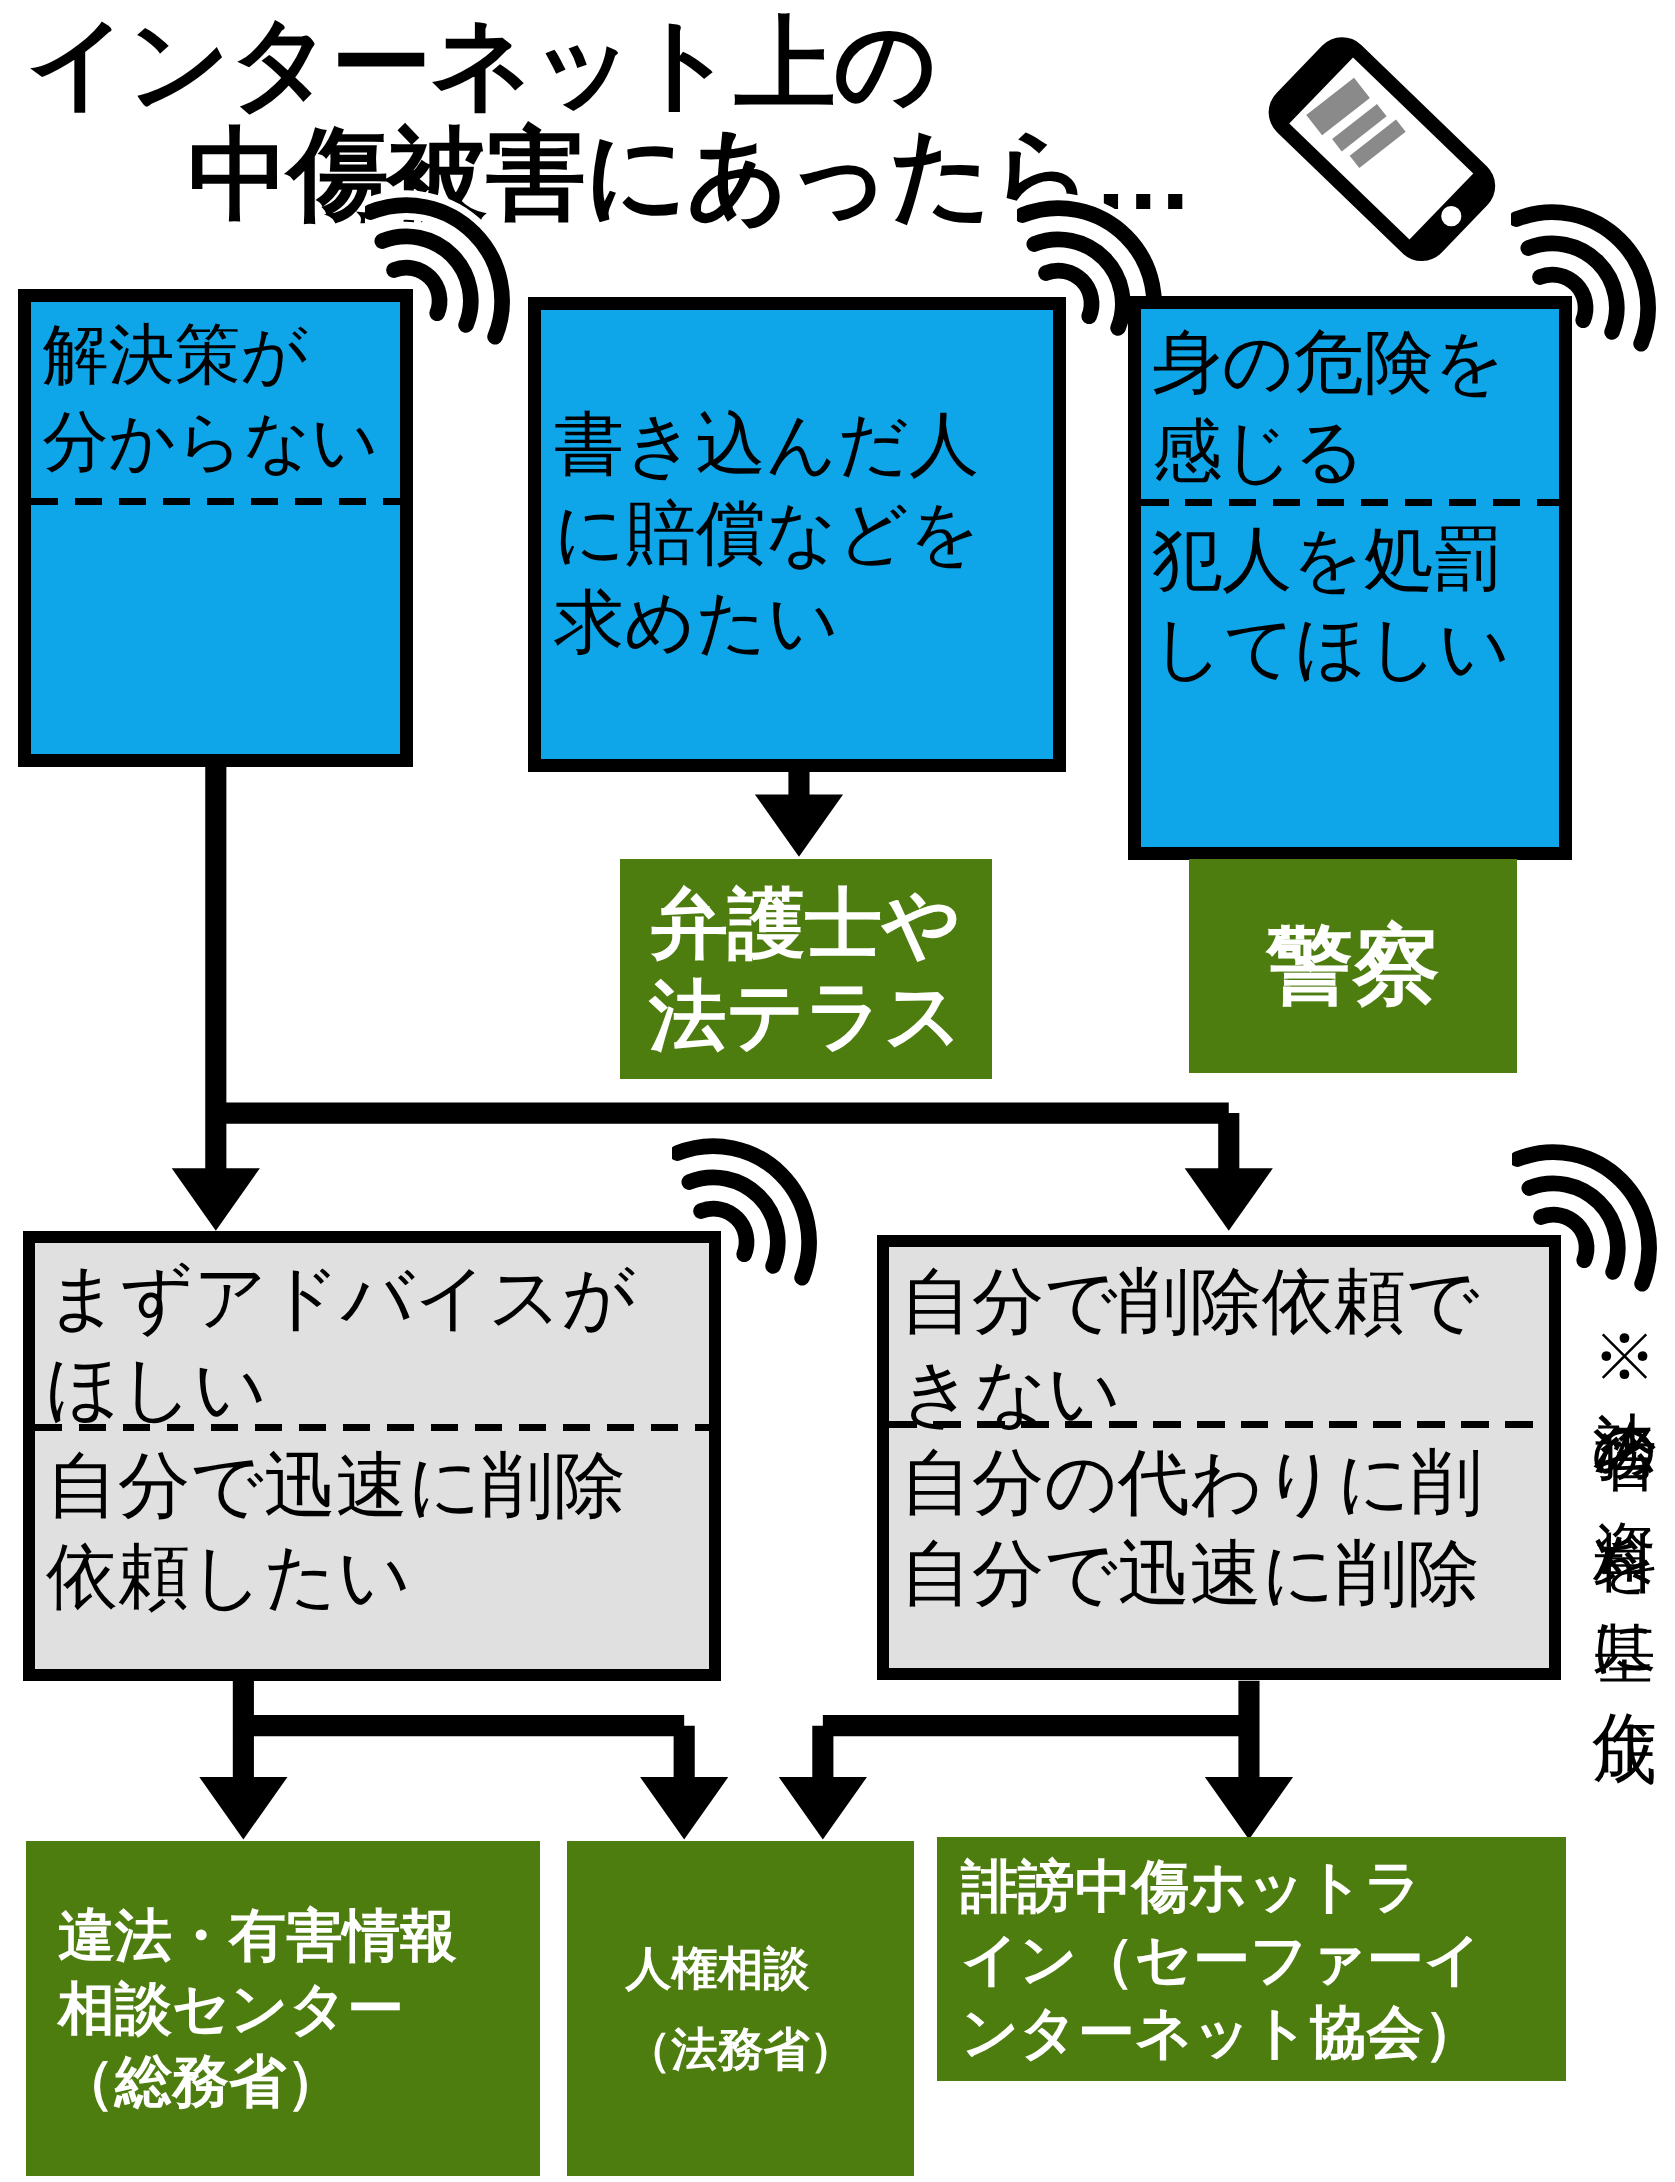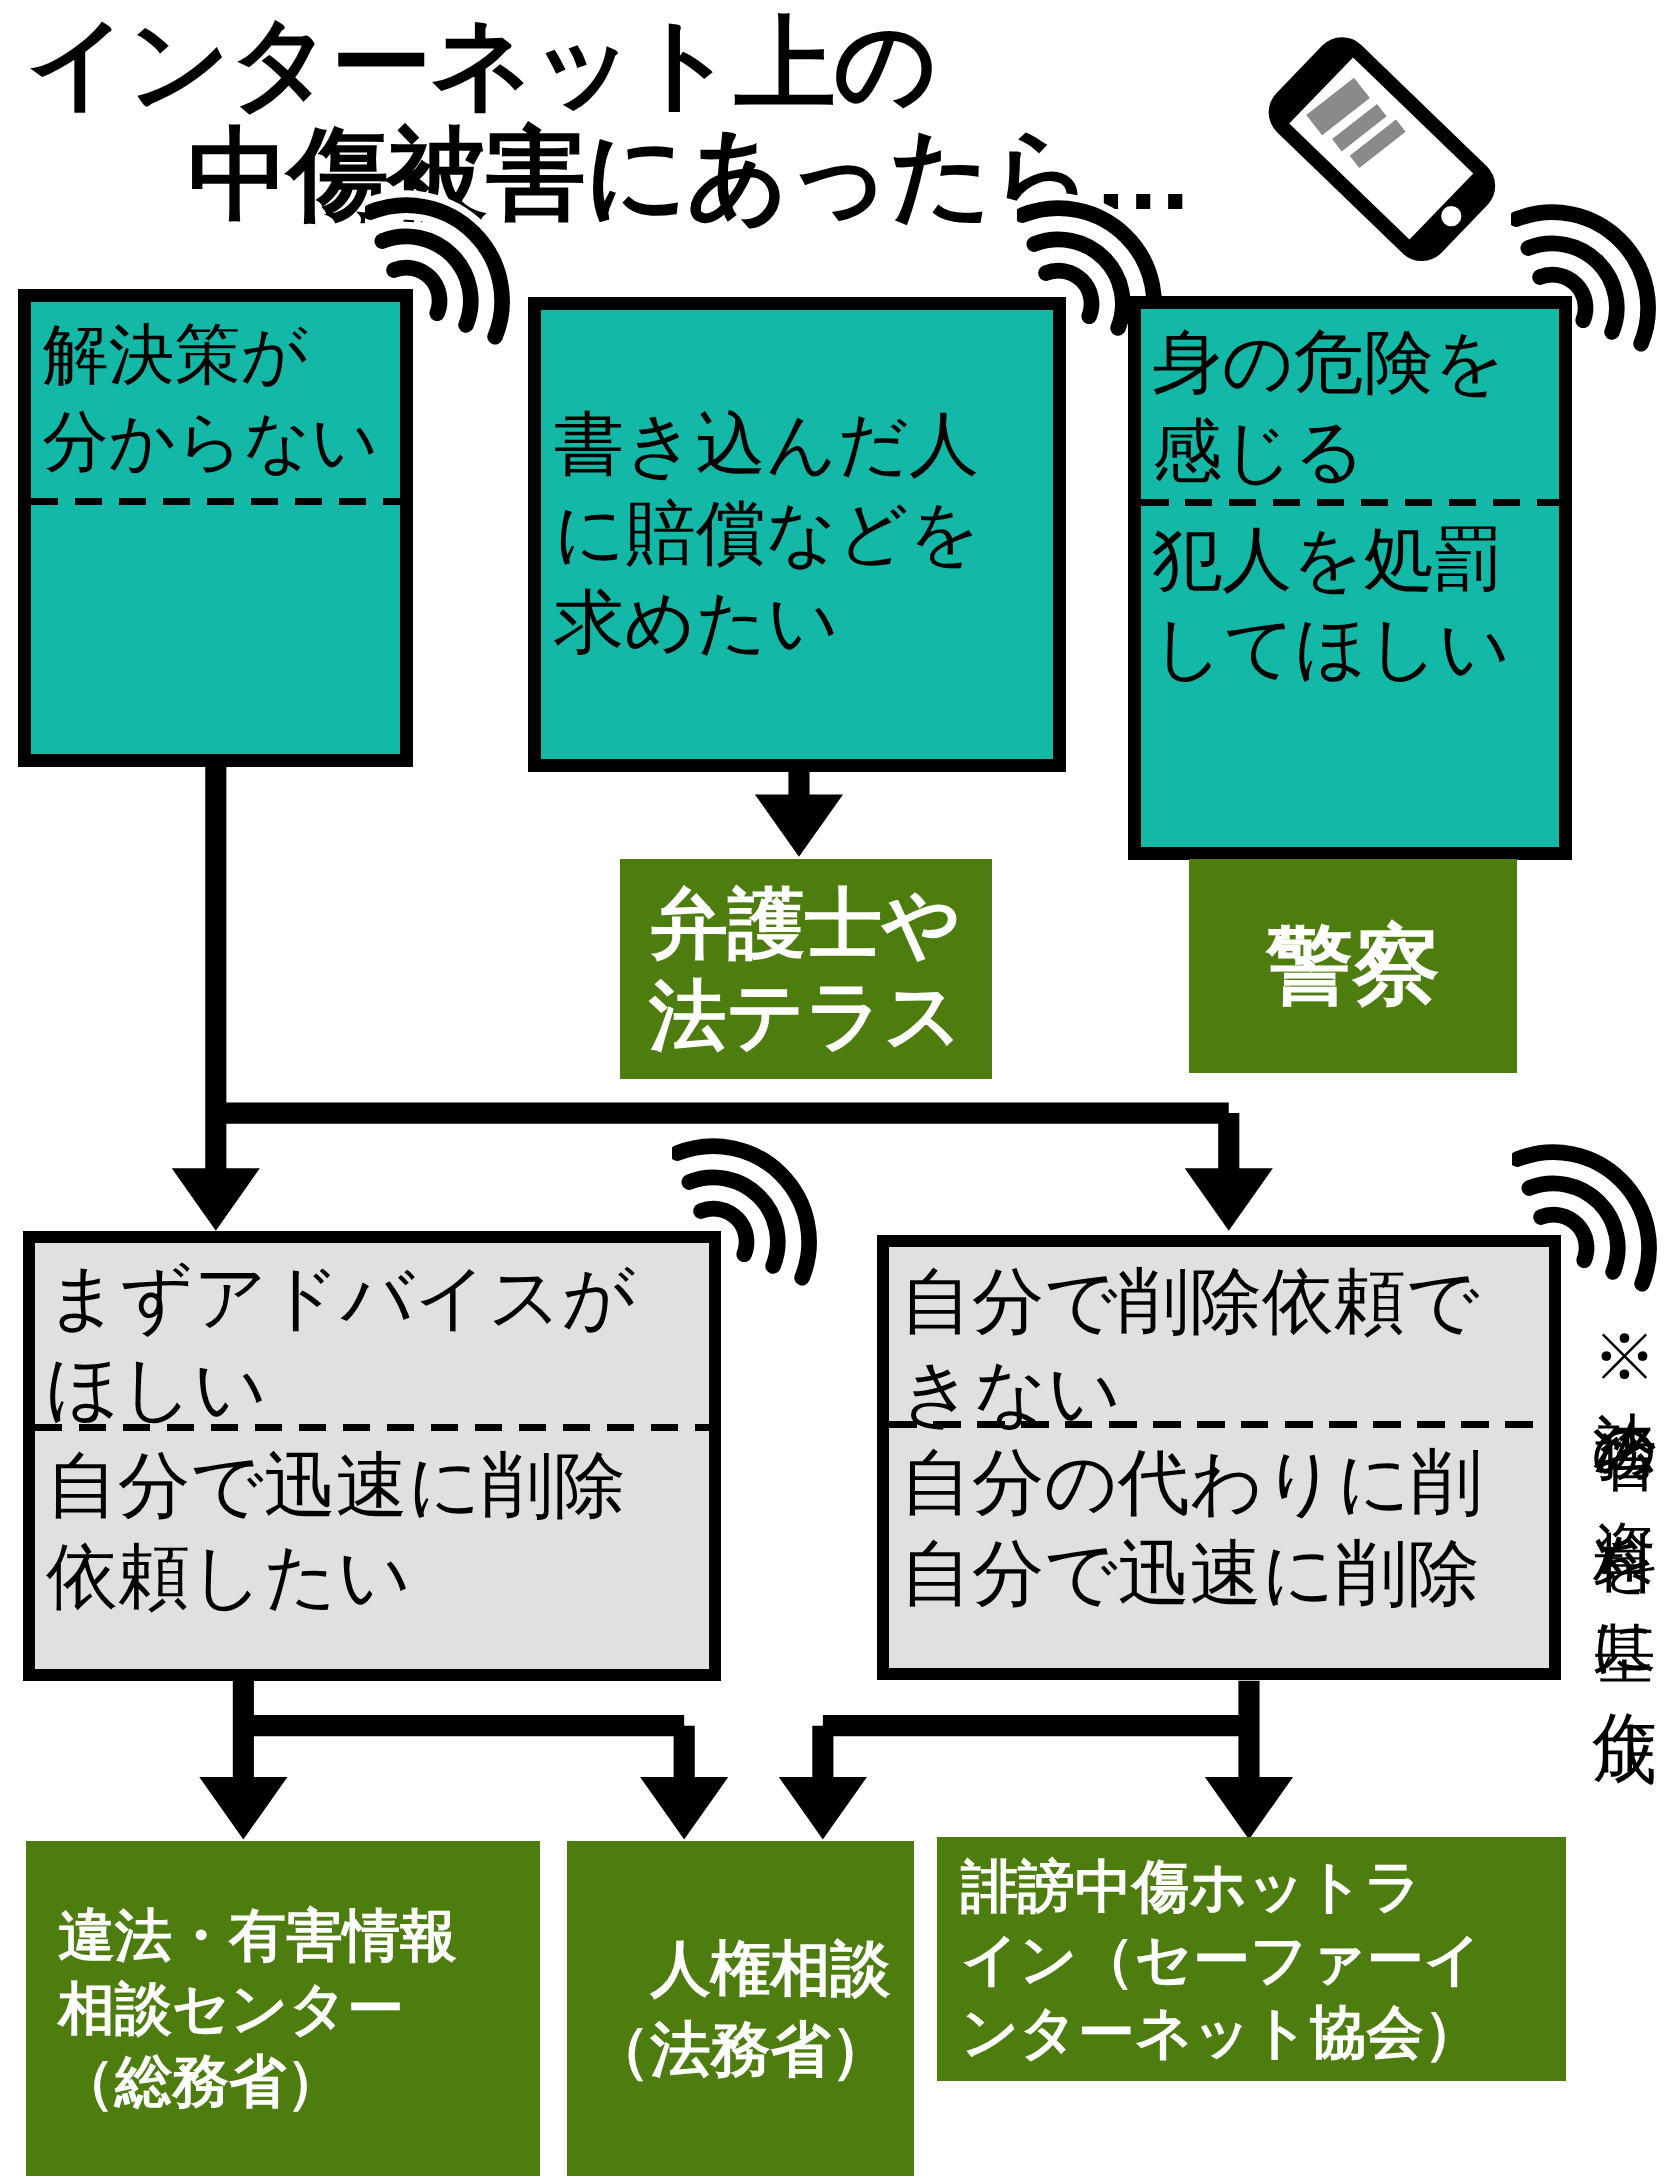--- a/index.html
+++ b/index.html
@@ -11,21 +11,21 @@
   .ml{white-space:pre-line;}
 
   
   .title-line{
     font-weight:900;font-size:101px;line-height:112px;letter-spacing:-1.8px;
   }
   #title1{left:26px;top:7.3px;}
   #title2{left:188px;top:118px;}
 
   
-  .wbox{background:#14b8a6;border:13px solid #000;box-sizing:border-box;}
+  .wbox{background:#0ea5e9;border:13px solid #000;box-sizing:border-box;}
   .gbox{background:#e0e0e0;border:12px solid #000;box-sizing:border-box;}
   .rbox{background:#4d7c0f;color:#fff;font-weight:bold;box-sizing:border-box;}
   .sec{box-sizing:border-box;padding:9.2px 11px 0 11px;}
   .divider{
     height:7.3px;width:100%;
     background-image:repeating-linear-gradient(90deg,#000 0 27.5px,transparent 27.5px 44px);
   }
   .vcenter{display:flex;flex-direction:column;justify-content:center;}
 
   
@@ -43,22 +43,22 @@
 
   
   #gray-1{left:23px;top:1231px;width:698px;height:450px;font-size:72px;line-height:91px;}
   #gray-1 .sec-top{height:181px;}
   #gray-2{left:877px;top:1235px;width:684px;height:445px;font-size:72px;line-height:91px;}
   #gray-2 .sec-top{height:174px;}
 
   
   #red-illegal{left:26px;top:1841px;width:514px;height:335px;font-size:57px;line-height:73px;
                padding-left:32px;}
-  #red-jinken{left:567px;top:1841px;width:347px;height:335px;font-size:60px;line-height:81px;
-              align-items:center;text-align:right;}
+  #red-jinken{left:567px;top:1841px;width:347px;height:335px;font-size:46px;line-height:81px;
+              align-items:center;text-align:left;}
   #red-hotline{left:937px;top:1837px;width:629px;height:244px;font-size:57px;line-height:73px;
                padding-left:24px;}
 
   
   #footnote{
     left:1581px;top:1287px;height:895px;
     writing-mode:vertical-rl;text-orientation:upright;
     font-family:"Liberation Serif","DejaVu Serif",serif;
     font-size:64px;letter-spacing:9.2px;
   }

